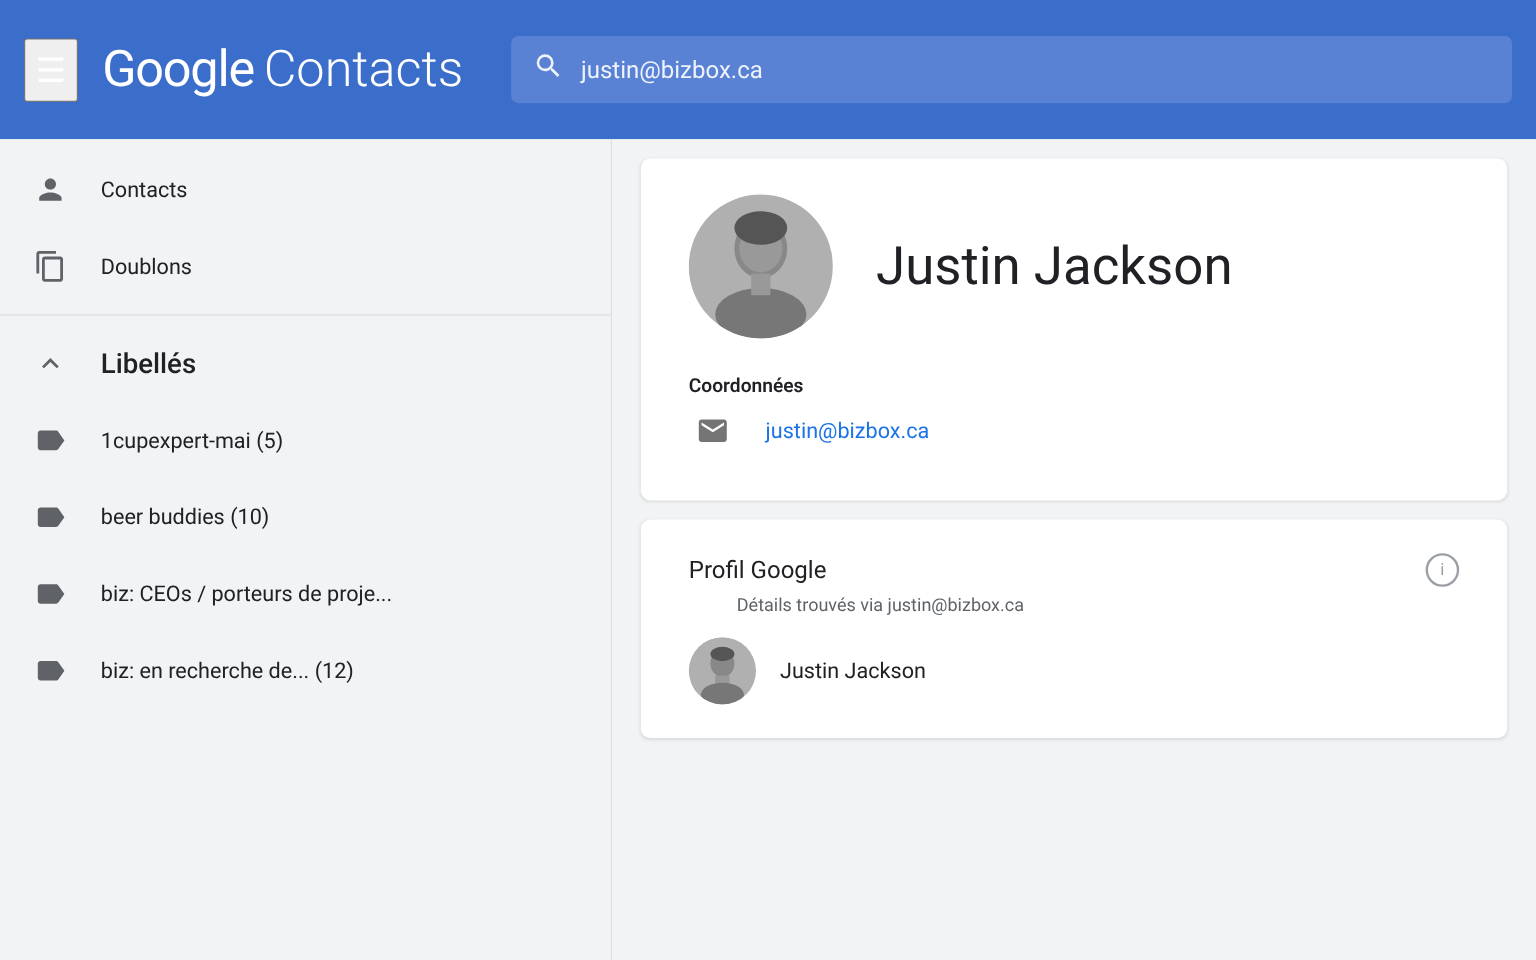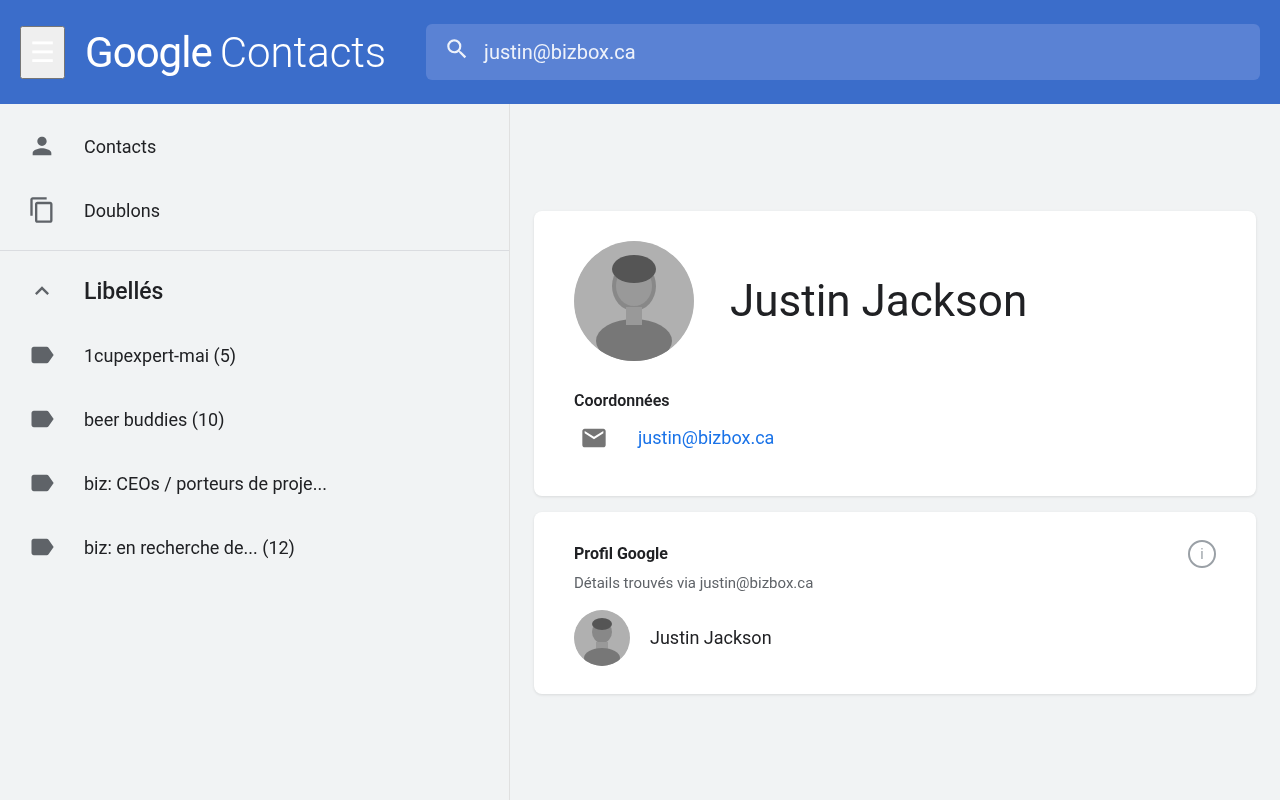--- a/index.html
+++ b/index.html
@@ -1,21 +1,21 @@
 <!DOCTYPE html>
 <html><head>
   <meta charset="utf-8">
   <style>
     * { box-sizing: border-box; margin: 0; padding: 0; }
     body { font-family: 'Roboto', Arial, sans-serif; background: #f1f3f4; width: 1280px; height: 800px; overflow: hidden; display: flex; flex-direction: column; }
 
     
     .header {
       background: #3b6dca;
-      height: 104px;
+      height: 116px;
       display: flex;
       align-items: center;
       padding: 0 20px;
       gap: 20px;
       flex-shrink: 0;
     }
     .header-menu-btn {
       color: white;
       font-size: 28px;
       cursor: pointer;
@@ -151,21 +151,20 @@
     }
 
     
     .contact-detail {
       flex: 1;
       overflow-y: auto;
       background: #f1f3f4;
       display: flex;
       flex-direction: column;
       gap: 12px;
-      justify-content: center;
     }
     .contact-card {
       background: white;
       margin: 16px 24px 0 24px;
       border-radius: 8px;
       padding: 30px 40px;
       box-shadow: 0 1px 3px rgba(0,0,0,0.1);
     }
     .contact-header {
       display: flex;
@@ -226,41 +225,42 @@
       padding: 28px 40px;
       box-shadow: 0 1px 3px rgba(0,0,0,0.1);
     }
     .google-profile-header {
       display: flex;
       align-items: center;
       gap: 12px;
       margin-bottom: 6px;
     }
     .google-profile-title {
-      font-size: 16px;
-      font-weight: 700;
+      font-size: 20px;
+      font-weight: 400;
       color: #202124;
       flex: 1;
     }
     .info-circle-icon {
       width: 28px;
       height: 28px;
       border-radius: 50%;
       border: 2px solid #9aa0a6;
       display: flex;
       align-items: center;
       justify-content: center;
       color: #9aa0a6;
       font-size: 14px;
       cursor: pointer;
     }
     .google-profile-subtitle {
       font-size: 15px;
       color: #5f6368;
       margin-bottom: 18px;
+      margin-left: 40px;
     }
     .profile-row {
       display: flex;
       align-items: center;
       gap: 20px;
     }
     .profile-avatar-small {
       width: 56px;
       height: 56px;
       border-radius: 50%;

